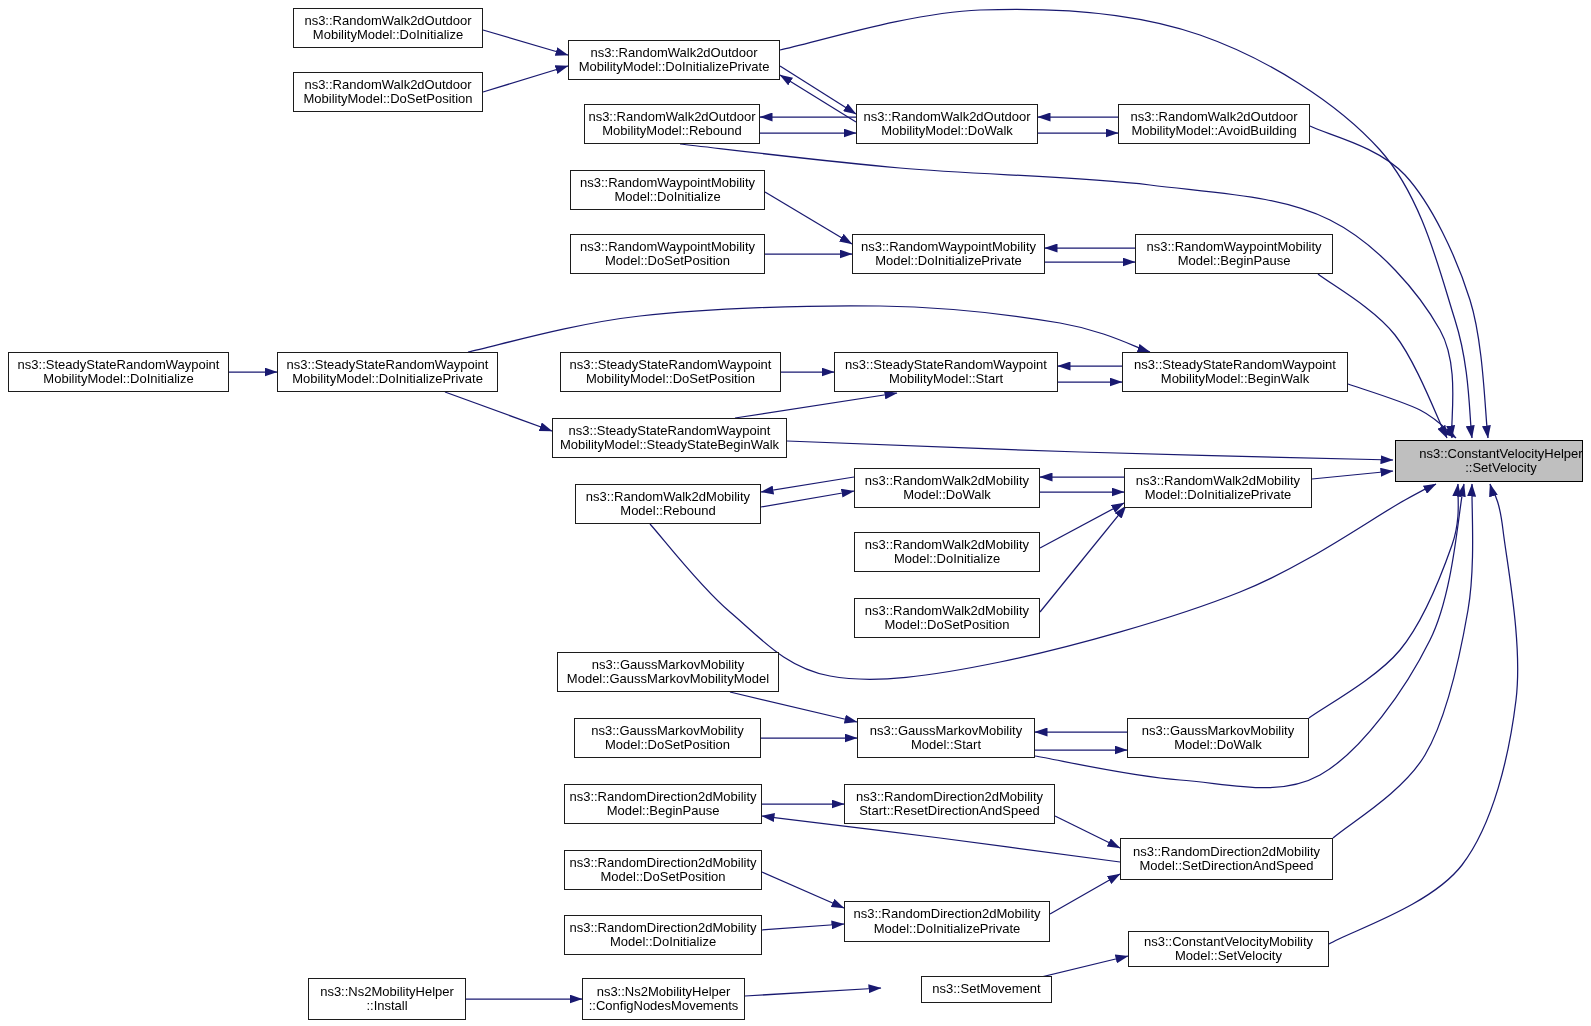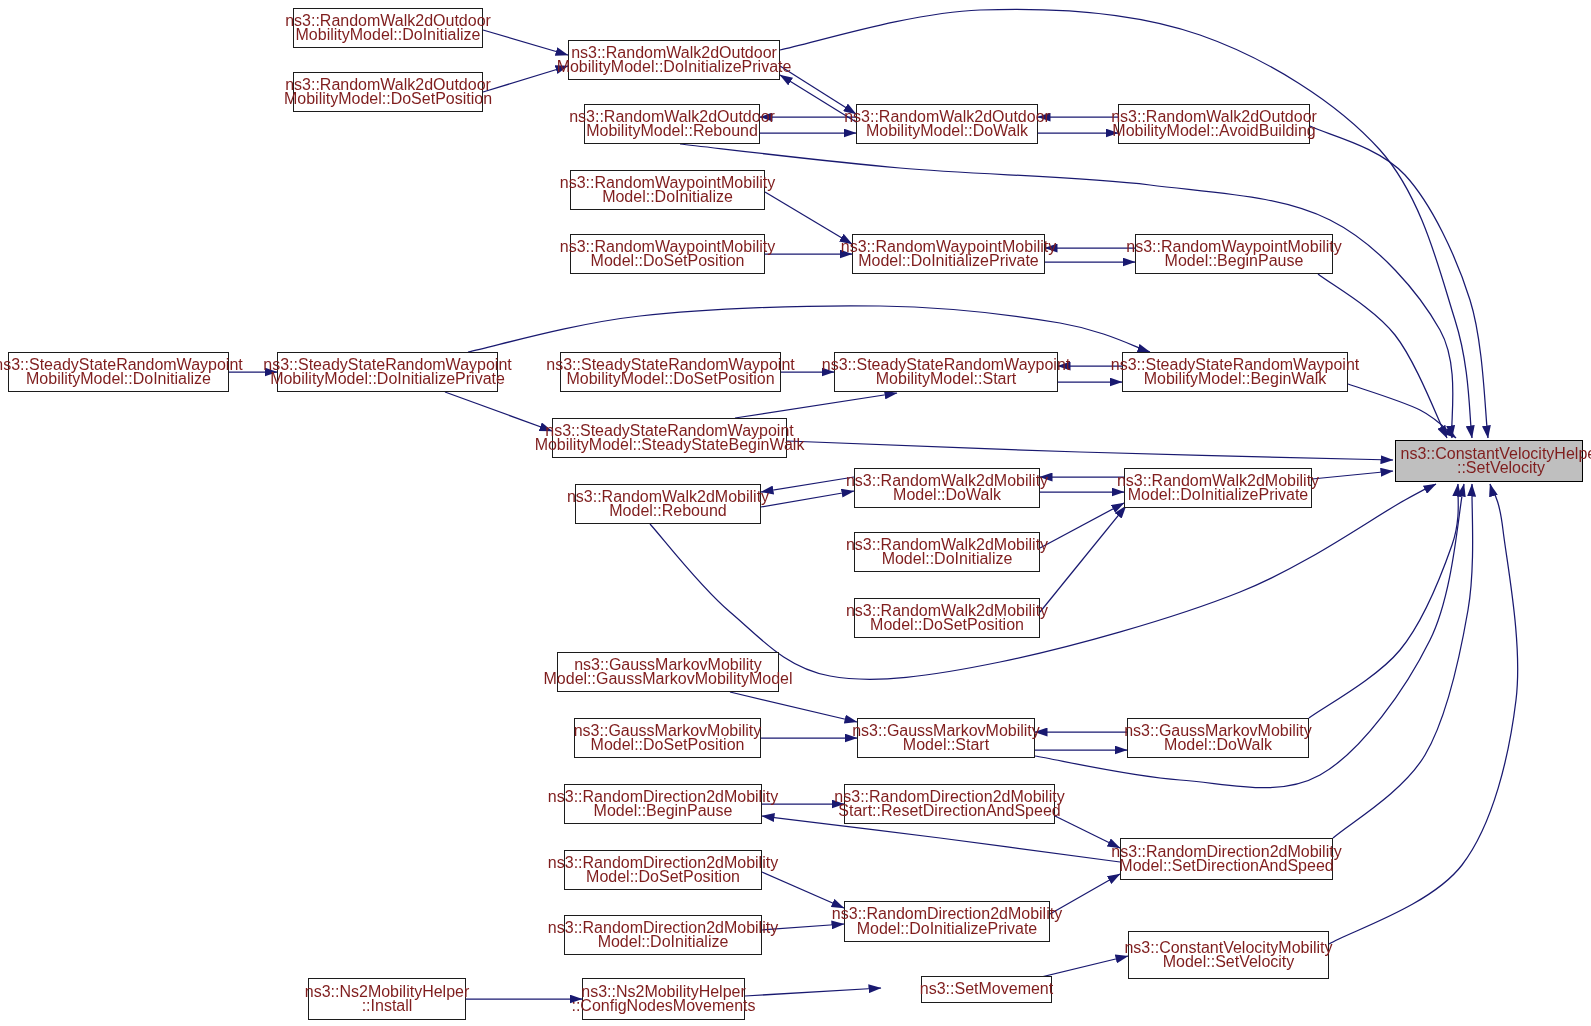--- a/index.html
+++ b/index.html
@@ -14,23 +14,23 @@
   .node{
     position:absolute;
     box-sizing:border-box;
     background:#ffffff;
     border:1px solid #1c1c1c;
     display:flex;
     flex-direction:column;
     align-items:center;
     justify-content:center;
     text-align:center;
-    font-size:16px;
+    font-size:13px;
     line-height:14.5px;
-    color:#7f1d1d;
+    color:#000000;
     white-space:nowrap;
     cursor:pointer;
   }
   .node.highlight{
     background:#bfbfbf;
     border:1.5px solid #000000;
     cursor:default;
     padding-left:24px;
   }
   .node span{display:block;}
@@ -220,21 +220,21 @@
         <span>Model::SetDirectionAndSpeed</span>
       </div>
       <div class="node" style="left: 564px; top: 915px; width: 198px; height: 40px;">
         <span>ns3::RandomDirection2dMobility</span>
         <span>Model::DoInitialize</span>
       </div>
       <div class="node" style="left: 844px; top: 901px; width: 206px; height: 41px;">
         <span>ns3::RandomDirection2dMobility</span>
         <span>Model::DoInitializePrivate</span>
       </div>
-      <div class="node" style="left: 1128px; top: 931px; width: 201px; height: 48px;">
+      <div class="node" style="left: 1128px; top: 931px; width: 201px; height: 36px;">
         <span>ns3::ConstantVelocityMobility</span>
         <span>Model::SetVelocity</span>
       </div>
       <div class="node" style="left: 308px; top: 978px; width: 158px; height: 42px;">
         <span>ns3::Ns2MobilityHelper</span>
         <span>::Install</span>
       </div>
       <div class="node" style="left: 582px; top: 978px; width: 163px; height: 42px;">
         <span>ns3::Ns2MobilityHelper</span>
         <span>::ConfigNodesMovements</span>

